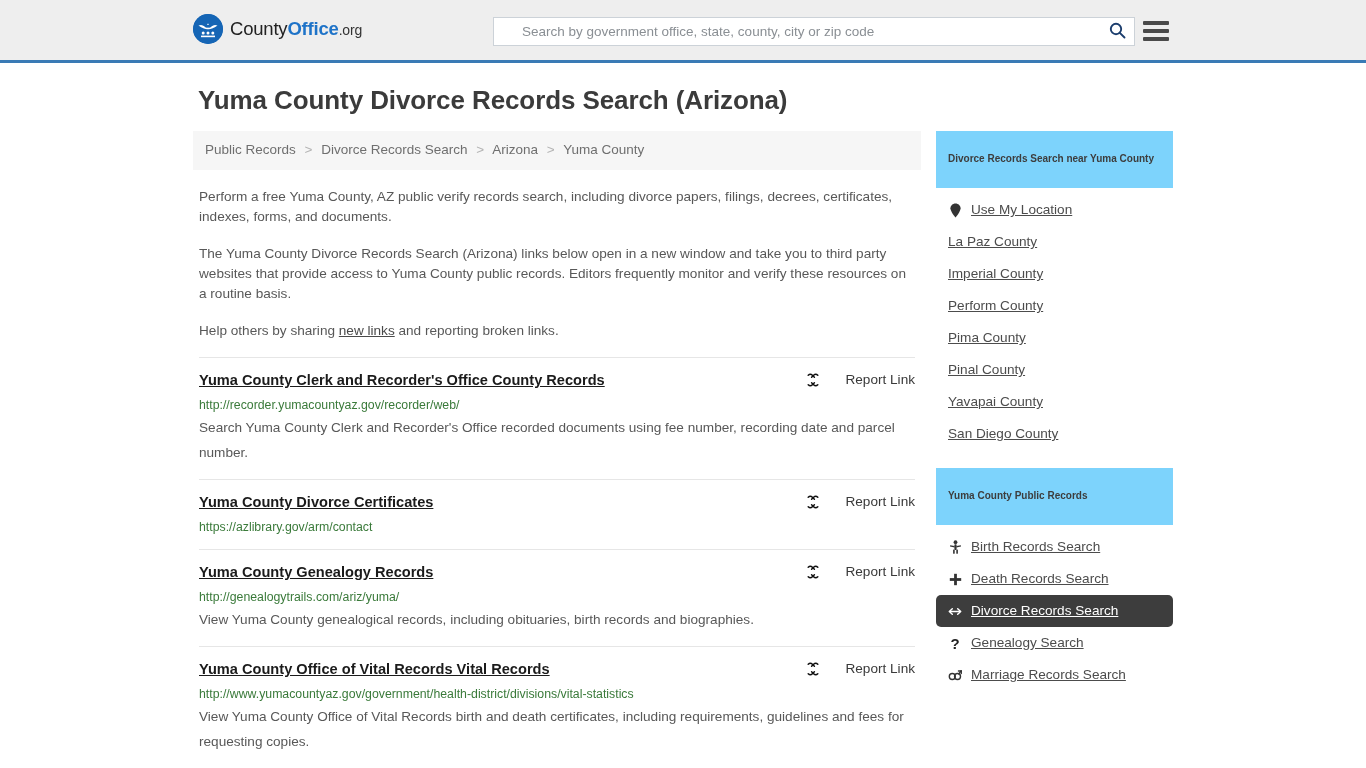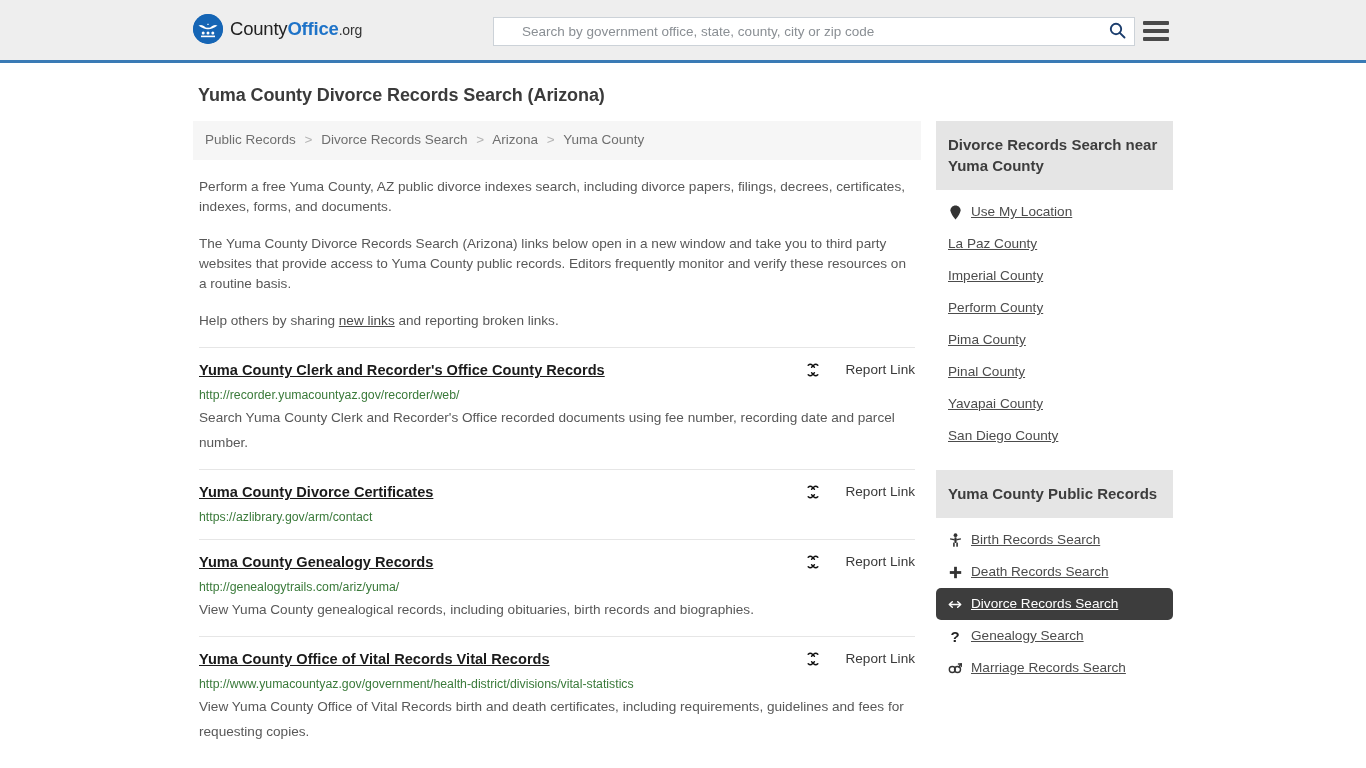--- a/index.html
+++ b/index.html
@@ -99,21 +99,21 @@
     border-radius: 1px;
   }
 
   
   .page {
     width: 980px;
     margin: 0 auto;
     position: relative;
   }
   .page-title {
-    font-size: 18px;
+    font-size: 26px;
     font-weight: bold;
     color: #3b3b3b;
     margin: 22px 0 0 5px;
     letter-spacing: -0.1px;
   }
 
   .columns {
     display: flex;
     margin-top: 15px;
     align-items: flex-start;
@@ -194,26 +194,26 @@
   .result-desc {
     font-size: 13.6px;
     color: #585858;
     line-height: 25px;
     margin-top: 2px;
   }
 
   
   .side-box { margin-bottom: 0; }
   .side-head {
-    background: #e5e5e5;
+    background: #7dd3fc;
     padding: 13px 12px 14px 12px;
-    font-size: 15px;
+    font-size: 10px;
     font-weight: bold;
     color: #3d3d3d;
-    line-height: 21px;
+    line-height: 30px;
   }
   .side-links { padding: 6px 0 0 0; }
   .side-link {
     display: flex;
     align-items: center;
     gap: 9px;
     padding: 7px 12px 7px 12px;
     cursor: pointer;
     border-radius: 5px;
   }
@@ -296,21 +296,21 @@
         <a href="#">Public Records</a>
         <span class="crumb-sep">&gt;</span>
         <a href="#">Divorce Records Search</a>
         <span class="crumb-sep">&gt;</span>
         <a href="#">Arizona</a>
         <span class="crumb-sep">&gt;</span>
         <a href="#">Yuma County</a>
       </div>
 
       <div class="intro">
-        <p>Perform a free Yuma County, AZ public divorce indexes search, including divorce papers, filings, decrees, certificates, indexes, forms, and documents.</p>
+        <p>Perform a free Yuma County, AZ public verify records search, including divorce papers, filings, decrees, certificates, indexes, forms, and documents.</p>
         <p>The Yuma County Divorce Records Search (Arizona) links below open in a new window and take you to third party websites that provide access to Yuma County public records. Editors frequently monitor and verify these resources on a routine basis.</p>
         <p><span>Help others by sharing </span><a href="#">new links</a><span> and reporting broken links.</span></p>
       </div>
 
       <div class="results">
 
         <div class="result">
           <div class="result-head">
             <a class="result-title" href="#">Yuma County Clerk and Recorder's Office County Records</a>
             <span class="report-link">

